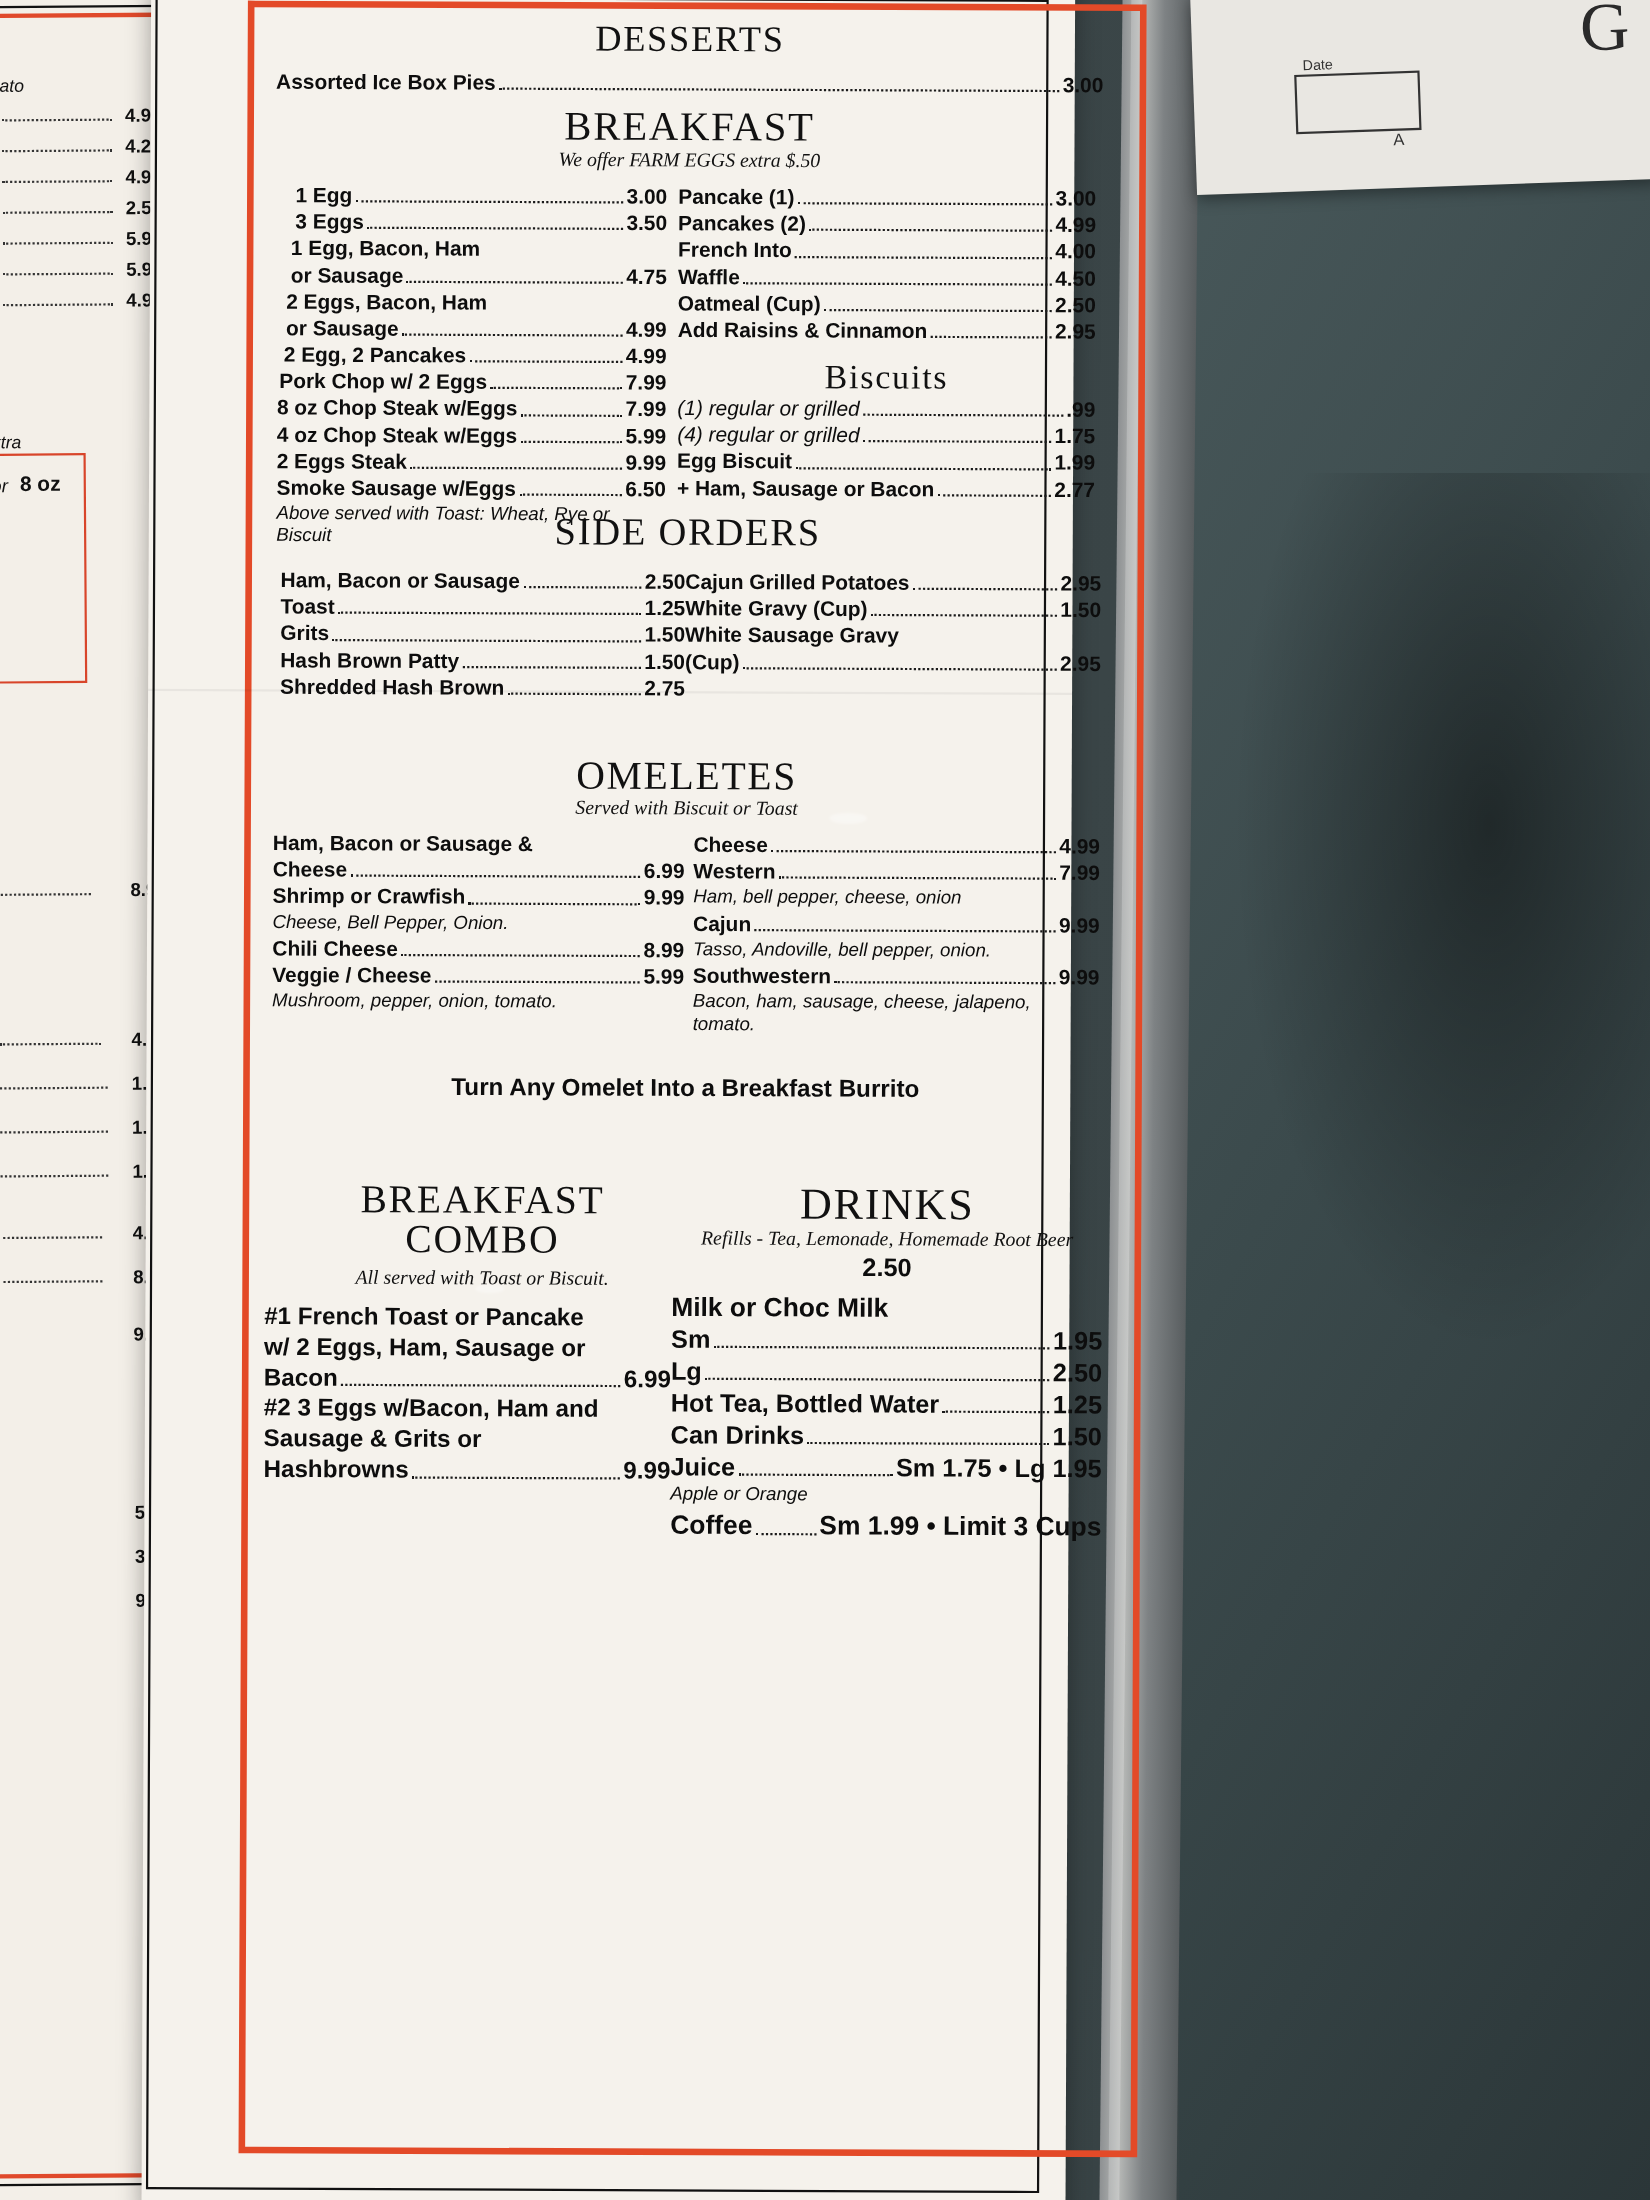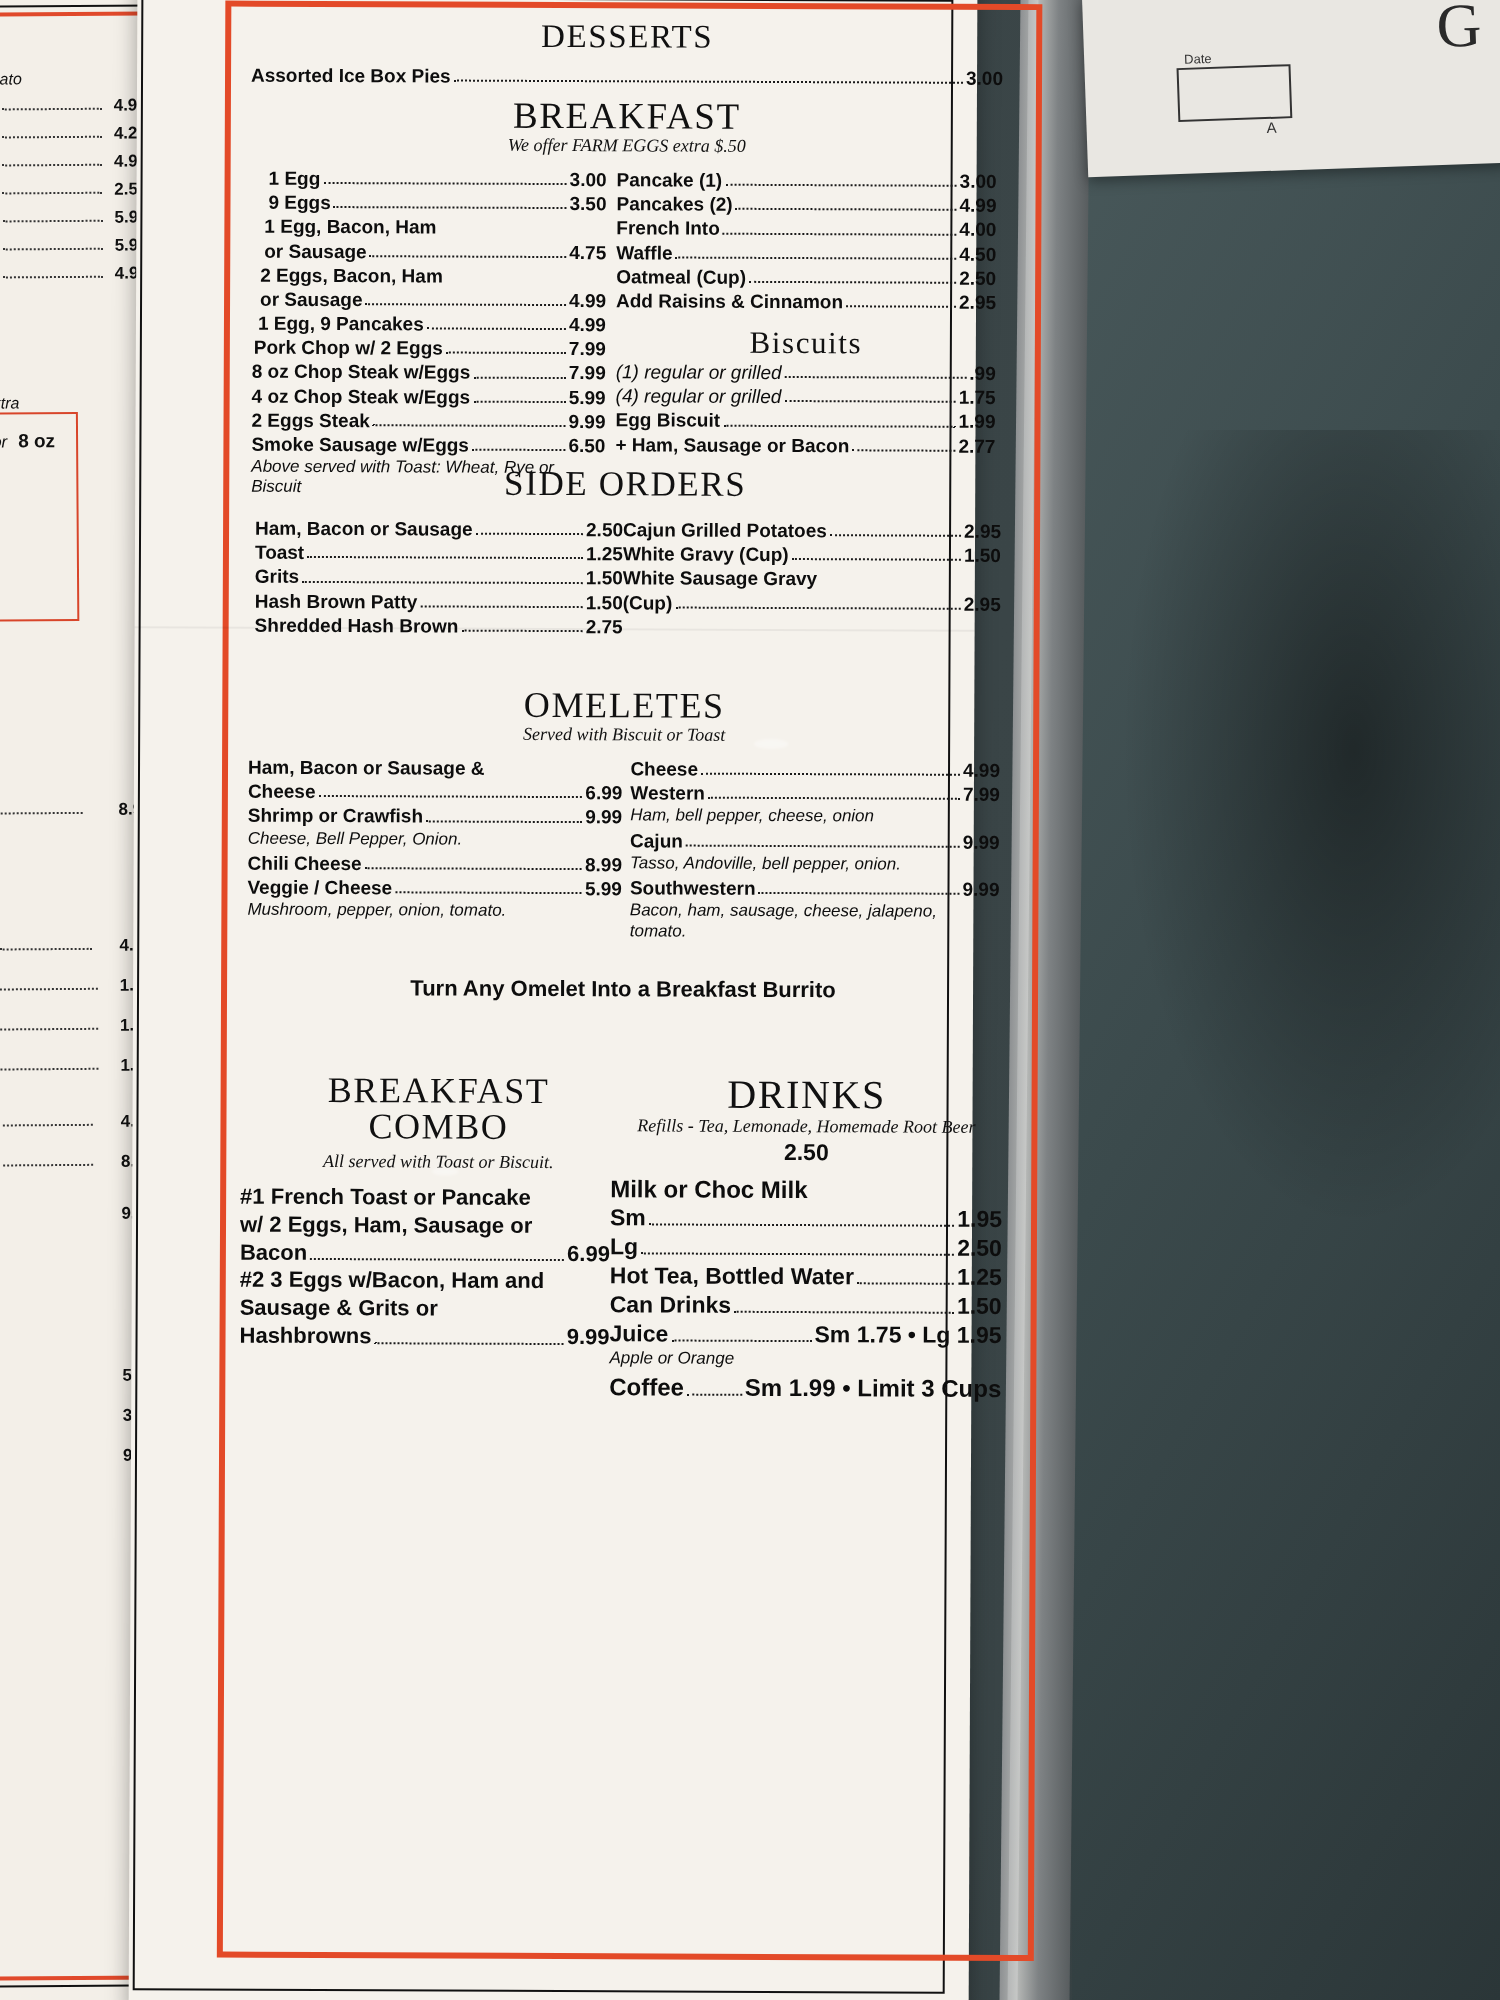--- a/index.html
+++ b/index.html
@@ -306,21 +306,21 @@
       <div class="sec-sub" style="font-size:18px; margin-top:-2px;">We offer FARM EGGS extra $.50</div>
 
       <div class="colwrap" style="margin-top:12px;">
         <div class="col bk-left">
           <div class="row" style="padding-left:18px;">
             <span class="nm">1 Egg</span>
             <span class="dots"></span>
             <span class="pr">3.00</span>
           </div>
           <div class="row" style="padding-left:18px;">
-            <span class="nm">9 Eggs</span>
+            <span class="nm">3 Eggs</span>
             <span class="dots"></span>
             <span class="pr">3.50</span>
           </div>
           <div class="row plain" style="padding-left:14px;">
             <span class="nm">1 Egg, Bacon, Ham</span>
             <span class="dots"></span>
           </div>
           <div class="row" style="padding-left:14px;">
             <span class="nm">or  Sausage</span>
             <span class="dots"></span>
@@ -329,21 +329,21 @@
           <div class="row plain" style="padding-left:10px;">
             <span class="nm">2 Eggs, Bacon, Ham</span>
             <span class="dots"></span>
           </div>
           <div class="row" style="padding-left:10px;">
             <span class="nm">or  Sausage</span>
             <span class="dots"></span>
             <span class="pr">4.99</span>
           </div>
           <div class="row" style="padding-left:8px;">
-            <span class="nm">1 Egg, 9 Pancakes</span>
+            <span class="nm">2 Egg, 2 Pancakes</span>
             <span class="dots"></span>
             <span class="pr">4.99</span>
           </div>
           <div class="row" style="padding-left:4px;">
             <span class="nm">Pork Chop w/ 2 Eggs</span>
             <span class="dots"></span>
             <span class="pr">7.99</span>
           </div>
           <div class="row" style="padding-left:2px;">
             <span class="nm">8 oz Chop Steak w/Eggs</span>

